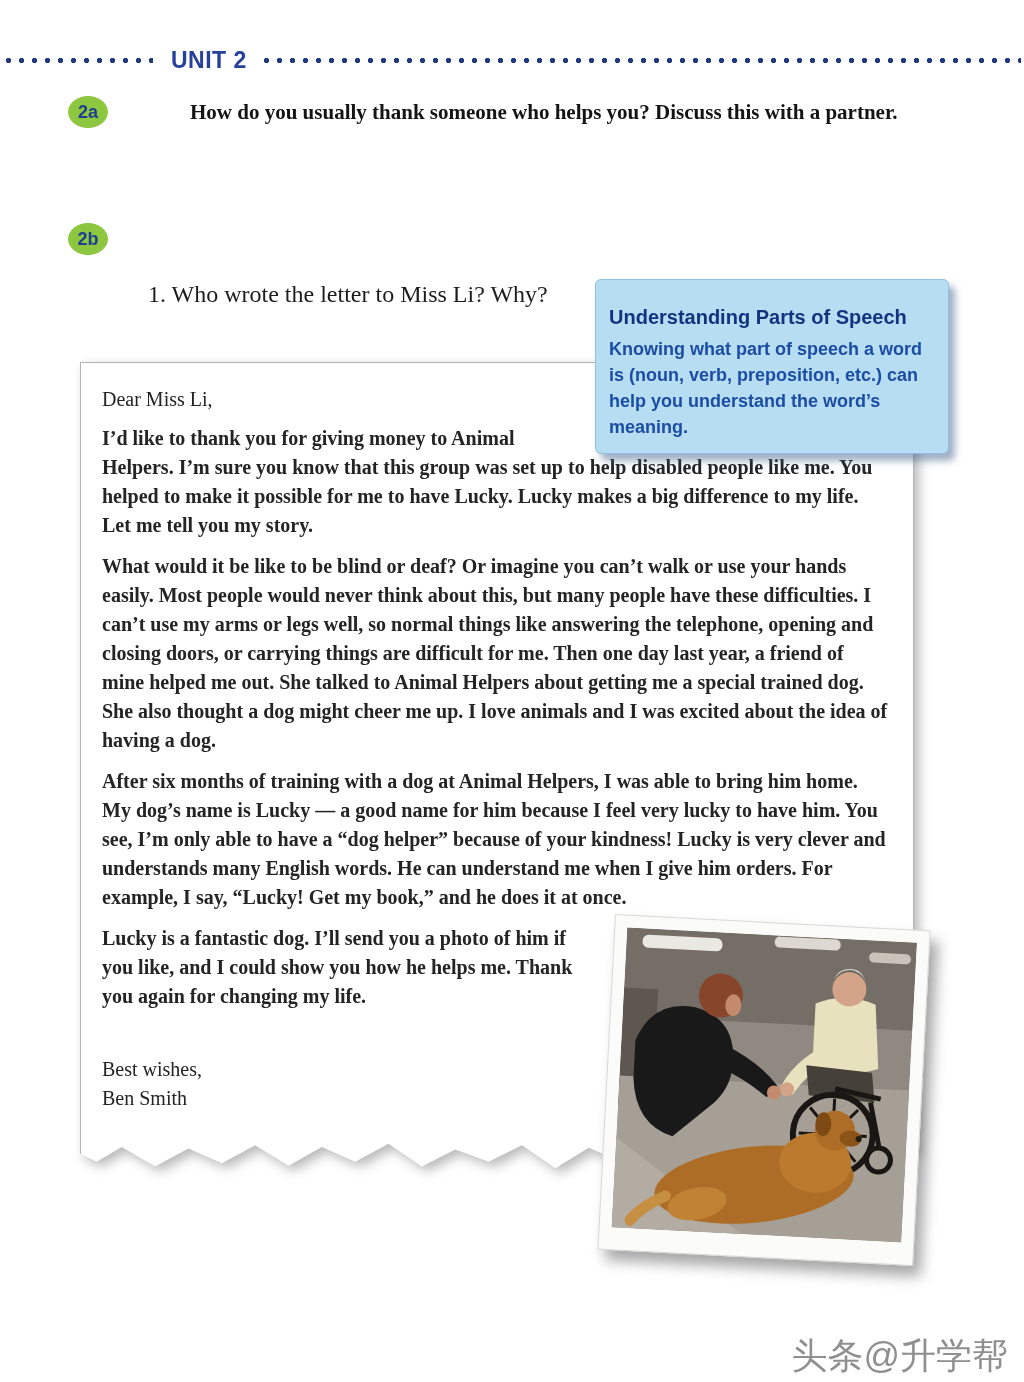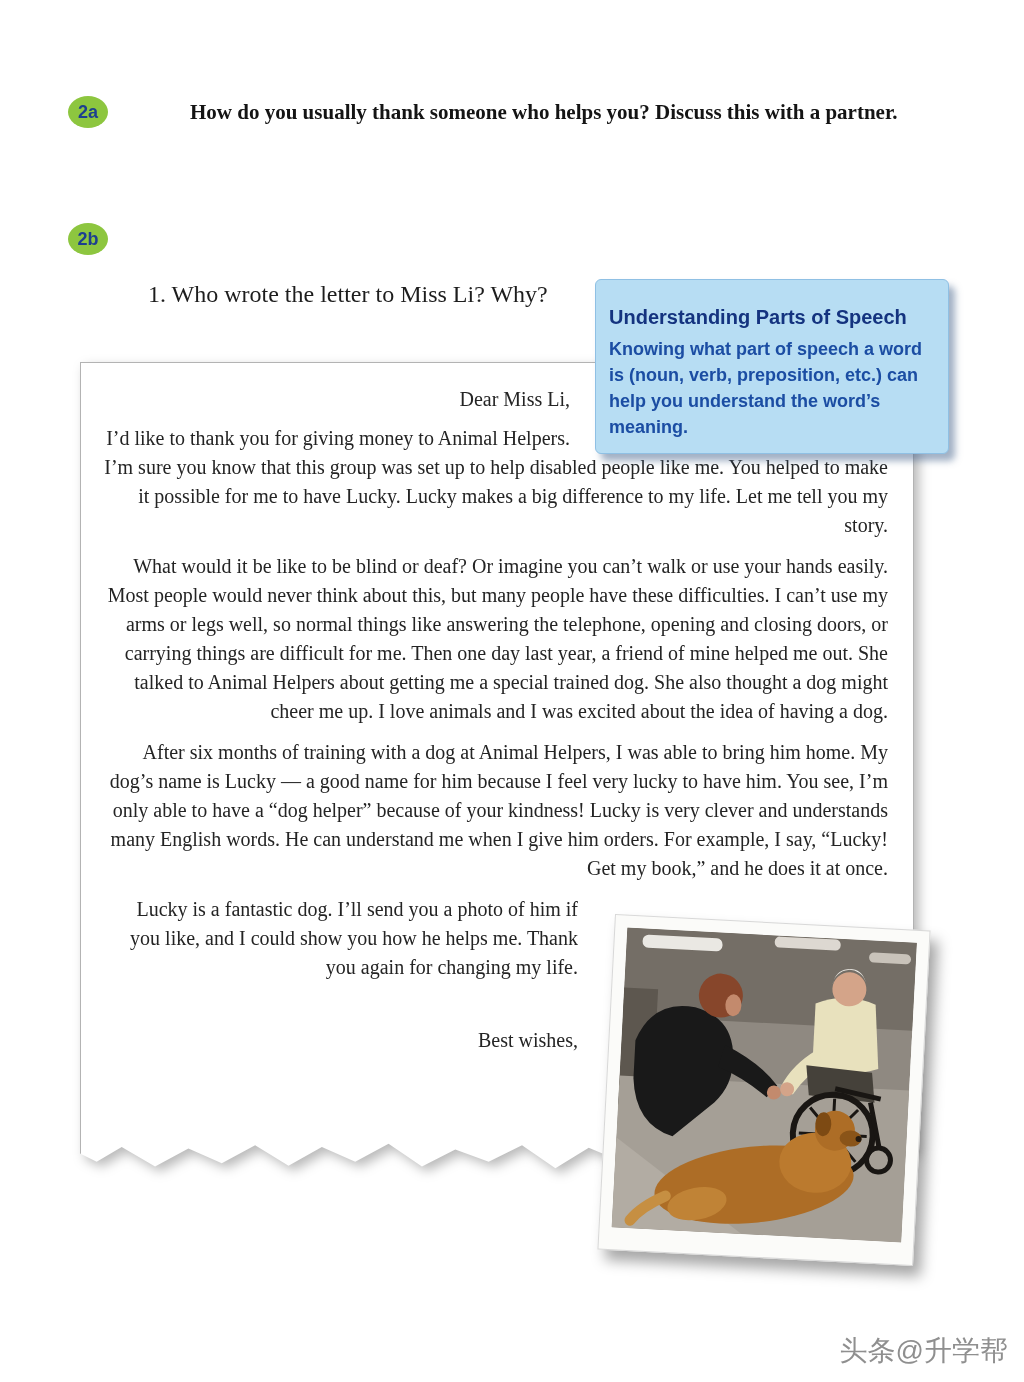--- a/index.html
+++ b/index.html
@@ -42,27 +42,26 @@
   .paper-wrap {
     position:absolute; left:80px; top:362px; width:834px; height:816px;
     filter: drop-shadow(5px 5px 6px rgba(0,0,0,0.28)); z-index:2;
   }
   .paper {
     width:100%; height:100%; background:#ffffff; border:1px solid #b3b3b3; box-sizing:border-box;
     clip-path: polygon(0 0, 100% 0, 100% 96.5%, 96% 98.5%, 92.5% 96%, 89% 98%, 85% 95.8%,
       81% 98.3%, 77% 96.2%, 73% 98.6%, 69% 96%, 65% 98%, 61% 96.3%, 57% 98.8%, 53% 96%,
       49% 98%, 45% 96.5%, 41% 98.6%, 37% 95.8%, 33% 98%, 29% 96.2%, 25% 98.5%, 21% 96%,
       17% 98.2%, 13% 96.4%, 9% 98.6%, 5% 96.2%, 2% 98%, 0 97%);
-    text-align: right;
   }
   .letter-content { padding:22px 13px 0 21px; font-size:20px; line-height:29px; color:#242424; }
   .callout-spacer { float:right; width:330px; height:60px; }
   .photo-spacer  { float:right; clear:right; width:322px; height:260px; }
   .salutation { margin:0 0 10px 0; }
-  .para { margin:0 12px 12px 0; }
+  .para { margin:0 12px 12px 0;font-weight:bold; }
   .closing { margin:44px 0 0 0; }
   .signature { margin:0; }
 
   
   .callout {
     position:absolute; left:595px; top:279px; width:326px; z-index:4;
     background:#b7ddf3; border:1px solid #8fc0e4; border-radius:6px;
     padding:26px 13px 13px; box-shadow:6px 7px 7px rgba(70,100,140,0.5);
     font-family:"Liberation Sans", sans-serif;
   }
@@ -79,48 +78,54 @@
 
   
   .page-number {
     position:absolute; left:150px; top:1383px; width:46px; height:29px;
     background:#71b244; border-radius:15px; color:#ffffff;
     font-family:"Liberation Sans", sans-serif; font-weight:bold; font-size:18px;
     display:flex; align-items:center; justify-content:center;
   }
   .watermark {
     position:absolute; right:16px; top:1332px; font-family:"Liberation Sans", sans-serif;
-    font-size:28px; color:#8f8f8f;
+    font-size:36px; color:#8f8f8f;
   }
 </style>
 </head>
 <body>
 
 <div class="page">
 
+  <div class="header">
+    <div class="dots dots-left"></div>
+    <div class="unit-label">UNIT 2</div>
+    <div class="dots dots-right"></div>
+  </div>
 
   <div class="badge badge-2a">2a</div>
   <div class="prompt prompt-2a">How do you usually thank someone who helps you? Discuss this with a partner.</div>
 
   <div class="badge badge-2b">2b</div>
   <div class="questions">
     <div class="question">1. Who wrote the letter to Miss Li? Why?</div>
   </div>
 
   <div class="paper-wrap">
     <div class="paper">
       <div class="letter-content">
         <div class="callout-spacer"></div>
         <p class="salutation">Dear Miss Li,</p>
         <p class="para">I’d like to thank you for giving money to Animal Helpers. I’m sure you know that this group was set up to help disabled people like me. You helped to make it possible for me to have Lucky. Lucky makes a big difference to my life. Let me tell you my story.</p>
         <p class="para">What would it be like to be blind or deaf? Or imagine you can’t walk or use your hands easily. Most people would never think about this, but many people have these difficulties. I can’t use my arms or legs well, so normal things like answering the telephone, opening and closing doors, or carrying things are difficult for me. Then one day last year, a friend of mine helped me out. She talked to Animal Helpers about getting me a special trained dog. She also thought a dog might cheer me up. I love animals and I was excited about the idea of having a dog.</p>
         <p class="para">After six months of training with a dog at Animal Helpers, I was able to bring him home. My dog’s name is Lucky — a good name for him because I feel very lucky to have him. You see, I’m only able to have a “dog helper” because of your kindness! Lucky is very clever and understands many English words. He can understand me when I give him orders. For example, I say, “Lucky! Get my book,” and he does it at once.</p>
         <div class="photo-spacer"></div>
         <p class="para">Lucky is a fantastic dog. I’ll send you a photo of him if you like, and I could show you how he helps me. Thank you again for changing my life.</p>
         <p class="closing">Best wishes,</p>
+        <p class="signature">Ben Smith</p>
       </div>
     </div>
   </div>
 
   <div class="callout">
     <div class="callout-title">Understanding Parts of Speech</div>
     <div class="callout-body">Knowing what part of speech a word is (noun, verb, preposition, etc.) can help you understand the word’s meaning.</div>
   </div>
 
   <div class="photo">

